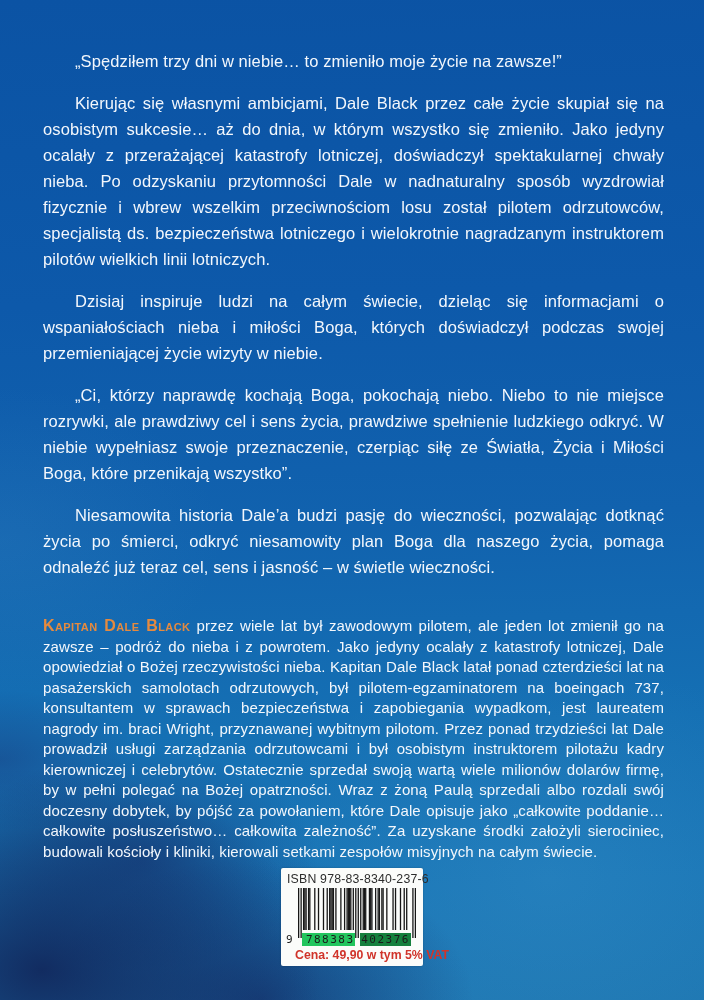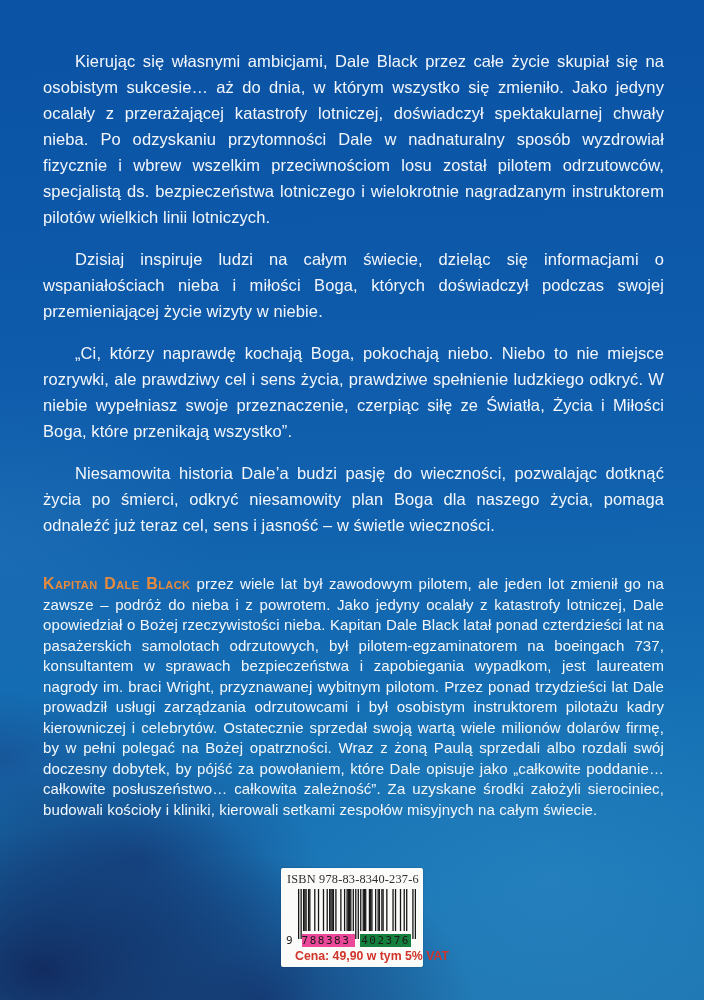--- a/index.html
+++ b/index.html
@@ -40,46 +40,47 @@
   }
   .barcode-box {
     position:absolute; left:281px; top:868px; width:142px;
     background:#fbfcfa; border-radius:2px;
     padding:4px 5px 4px 5px;
     box-sizing:border-box;
     box-shadow:0 0 2px rgba(0,0,0,0.25);
   }
   .isbn-text {
     font-size:12.3px; color:#2d2d2d; letter-spacing:0.2px;
-    white-space:nowrap; padding-left:1px;font-family:Liberation Serif, serif;
+    white-space:nowrap; padding-left:1px;
   }
   .barcode {
     position:relative; margin:2px 2px 0 12px; height:56px;
   }
   .barcode svg { display:block; width:100%; height:54px; }
   .bar-digits {
     position:absolute; left:0; right:0; bottom:-2px; height:13px;
     font-family:"DejaVu Sans Mono", monospace;
     font-size:11px; color:#1a1a1a; line-height:13px;
   }
   .bar-digits .d9 { position:absolute; left:-12px; bottom:0; }
-  .bar-digits .dg1 { position:absolute; left:3%;  width:45%; text-align:left; letter-spacing:1.5px; background:#ec4899; }
+  .bar-digits .dg1 { position:absolute; left:3%;  width:45%; text-align:right; letter-spacing:1.5px; background:#22c55e; }
   .bar-digits .dg2 { position:absolute; left:52.5%; width:43.5%; text-align:center; letter-spacing:1.5px; background:#15803d; }
   .price {
     margin-top:4px;
     font-size:12.3px; font-weight:600; color:#d0342a;
     white-space:nowrap; padding-left:1px;margin-left:8px;
   }
 </style>
 </head>
 <body>
 
 <div class="page">
 
   <div class="text-block">
+    <p class="para">„Spędziłem trzy dni w niebie… to zmieniło moje życie na zawsze!”</p>
     <p class="para">Kierując się własnymi ambicjami, Dale Black przez całe życie skupiał się na osobistym sukcesie… aż do dnia, w którym wszystko się zmieniło. Jako jedyny ocalały z przerażającej katastrofy lotniczej, doświadczył spektakularnej chwały nieba. Po odzyskaniu przytomności Dale w nadnaturalny sposób wyzdrowiał fizycznie i wbrew wszelkim przeciwnościom losu został pilotem odrzutowców, specjalistą ds. bezpieczeństwa lotniczego i wielokrotnie nagradzanym instruktorem pilotów wielkich linii lotniczych.</p>
     <p class="para">Dzisiaj inspiruje ludzi na całym świecie, dzieląc się informacjami o wspaniałościach nieba i miłości Boga, których doświadczył podczas swojej przemieniającej życie wizyty w niebie.</p>
     <p class="para">„Ci, którzy naprawdę kochają Boga, pokochają niebo. Niebo to nie miejsce rozrywki, ale prawdziwy cel i sens życia, prawdziwe spełnienie ludzkiego odkryć. W niebie wypełniasz swoje przeznaczenie, czerpiąc siłę ze Światła, Życia i Miłości Boga, które przenikają wszystko”.</p>
     <p class="para last-main">Niesamowita historia Dale’a budzi pasję do wieczności, pozwalając dotknąć życia po śmierci, odkryć niesamowity plan Boga dla naszego życia, pomaga odnaleźć już teraz cel, sens i jasność – w świetle wieczności.</p>
     <p class="para bio"><span class="lead">Kapitan Dale Black</span><span> przez wiele lat był zawodowym pilotem, ale jeden lot zmienił go na zawsze – podróż do nieba i z powrotem. Jako jedyny ocalały z katastrofy lotniczej, Dale opowiedział o Bożej rzeczywistości nieba. Kapitan Dale Black latał ponad czterdzieści lat na pasażerskich samolotach odrzutowych, był pilotem-egzaminatorem na boeingach 737, konsultantem w sprawach bezpieczeństwa i zapobiegania wypadkom, jest laureatem nagrody im. braci Wright, przyznawanej wybitnym pilotom. Przez ponad trzydzieści lat Dale prowadził usługi zarządzania odrzutowcami i był osobistym instruktorem pilotażu kadry kierowniczej i celebrytów. Ostatecznie sprzedał swoją wartą wiele milionów dolarów firmę, by w pełni polegać na Bożej opatrzności. Wraz z żoną Paulą sprzedali albo rozdali swój doczesny dobytek, by pójść za powołaniem, które Dale opisuje jako „całkowite poddanie… całkowite posłuszeństwo… całkowita zależność”. Za uzyskane środki założyli sierociniec, budowali kościoły i kliniki, kierowali setkami zespołów misyjnych na całym świecie.</span></p>
   </div>
 
   <div class="barcode-box">
     <div class="isbn-text">ISBN 978-83-8340-237-6</div>
     <div class="barcode">

